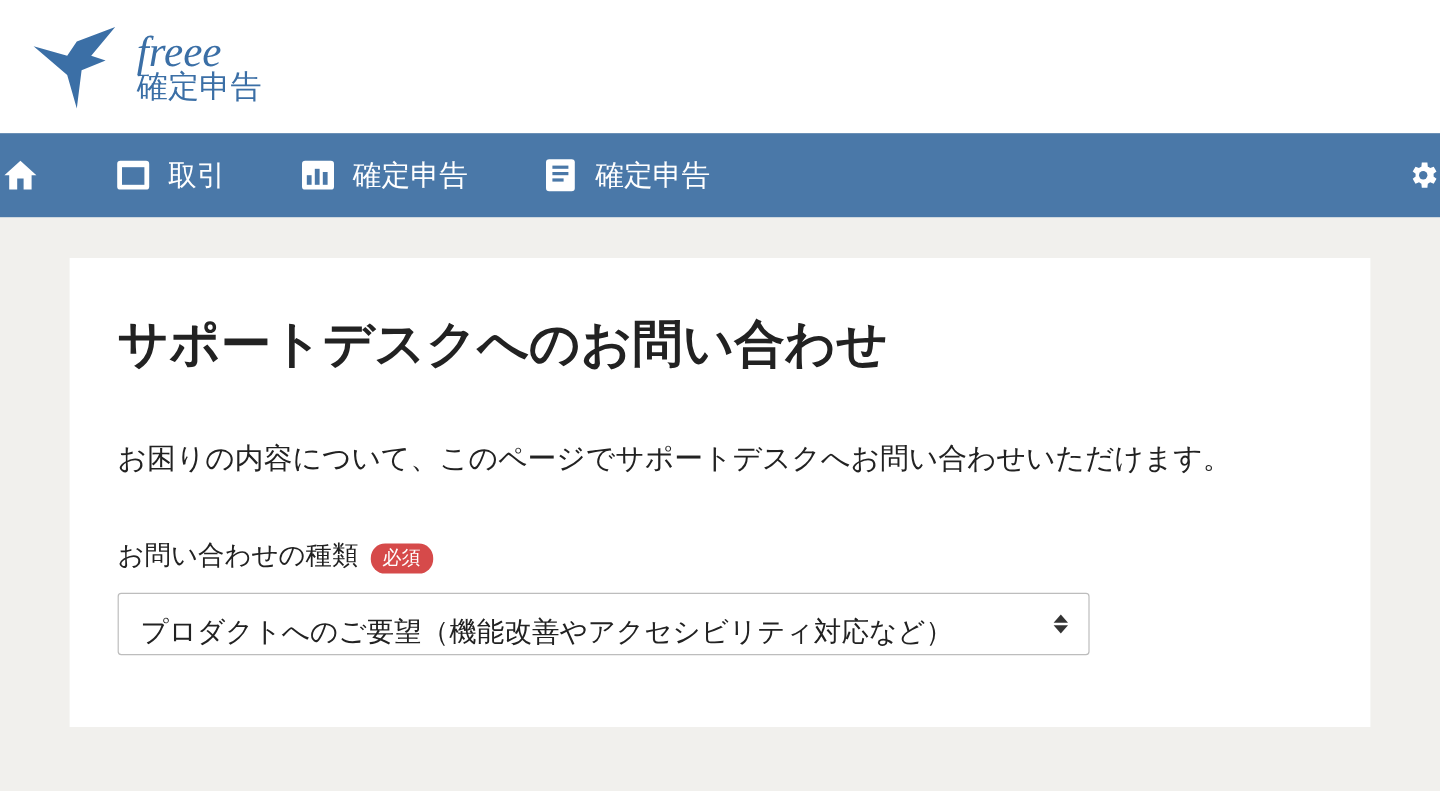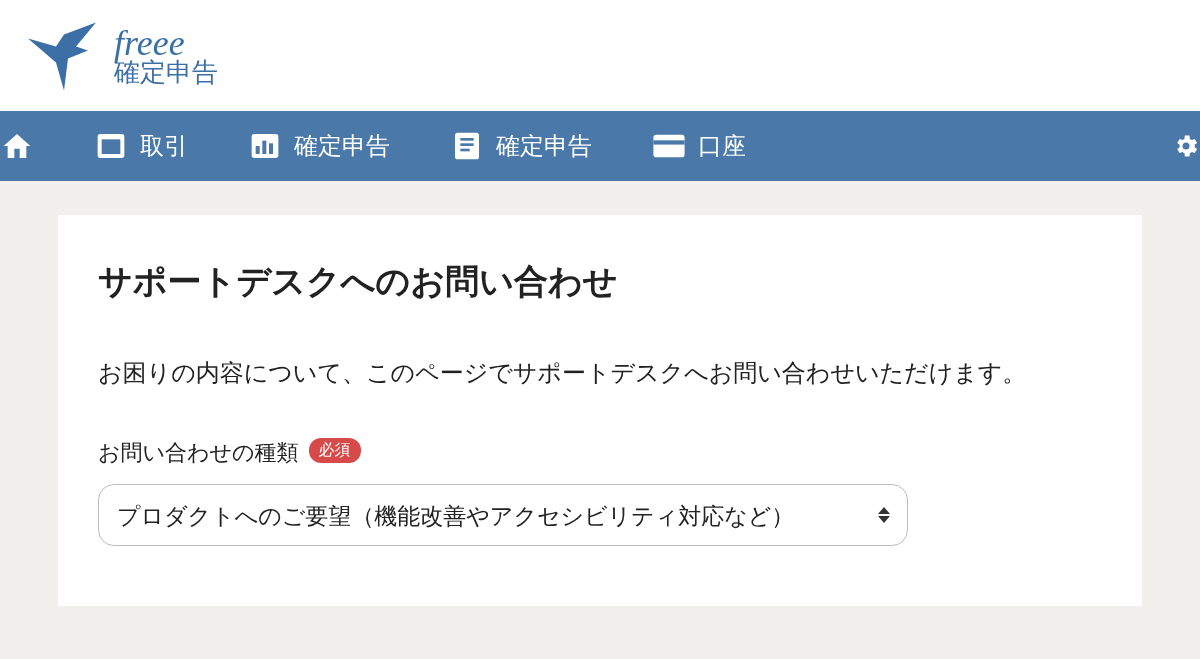--- a/index.html
+++ b/index.html
@@ -74,34 +74,34 @@
       width: 34px;
       height: 34px;
       flex-shrink: 0;
     }
     .content-card {
       background: #ffffff;
       margin: 34px 58px 0 58px;
       padding: 44px 40px 60px 40px;
     }
     .page-title {
-      font-size: 34px;
+      font-size: 42px;
       font-weight: 700;
       color: #222;
       margin-bottom: 48px;
     }
     .page-desc {
       font-size: 24px;
       color: #222;
       line-height: 1.7;
       margin-bottom: 44px;
     }
     .field-label-row {
       display: flex;
-      align-items: flex-start;
+      align-items: flex-end;
       gap: 10px;
       margin-bottom: 16px;
     }
     .field-label {
       font-size: 22px;
       color: #222;
     }
     .req-badge {
       background: #d64a4a;
       color: #ffffff;
@@ -112,23 +112,23 @@
     }
     .select-wrap {
       position: relative;
       display: inline-block;
       width: 810px;
       max-width: 100%;
     }
     .select-el {
       width: 100%;
       font-size: 23px;
-      padding: 18px 48px 16px 18px;
+      padding: 18px 48px 6px 18px;
       border: 1px solid #bdbdbd;
-      border-radius: 16px;
+      border-radius: 3px;
       background: #ffffff;
       appearance: none;
       -webkit-appearance: none;
       color: #222;
       cursor: pointer;
     }
     .select-caret {
       position: absolute;
       right: 18px;
       top: 50%;
@@ -204,29 +204,20 @@
       <svg width="32" height="32" viewBox="0 0 24 24" fill="#ffffff">
           <rect x="3" y="2" width="18" height="20" rx="2"></rect>
           <rect x="7" y="6" width="10" height="2" fill="#4a78a8"></rect>
           <rect x="7" y="10" width="10" height="2" fill="#4a78a8"></rect>
           <rect x="7" y="14" width="7" height="2" fill="#4a78a8"></rect>
         </svg>
     </span>
     <span>確定申告</span>
   </div>
 
-  <div class="nav-item">
-    <span class="icon-shape">
-      <svg width="34" height="26" viewBox="0 0 24 18" fill="#ffffff">
-          <rect x="1" y="1" width="22" height="16" rx="2"></rect>
-          <rect x="1" y="5" width="22" height="3" fill="#4a78a8"></rect>
-        </svg>
-    </span>
-    <span>口座</span>
-  </div>
 
 
   <div class="nav-item nav-item-gear">
     <span class="gear-partial">
       <svg width="36" height="36" viewBox="0 0 24 24" fill="#ffffff">
           <path d="M12 8 a4 4 0 1 0 0.001 0 Z M19.4 13 a7.5 7.5 0 0 0 0-2 l2.1-1.6 -2-3.5 -2.5 1 a7.5 7.5 0 0 0-1.7-1 L15 3 l-4 0 -0.3 2.9 a7.5 7.5 0 0 0-1.7 1 l-2.5-1 -2 3.5 2.1 1.6 a7.5 7.5 0 0 0 0 2 l-2.1 1.6 2 3.5 2.5-1 a7.5 7.5 0 0 0 1.7 1 L11 21 l4 0 0.3-2.9 a7.5 7.5 0 0 0 1.7-1 l2.5 1 2-3.5 Z"></path>
           <circle cx="12" cy="12" r="3" fill="#4a78a8"></circle>
         </svg>
     </span>
   </div>

